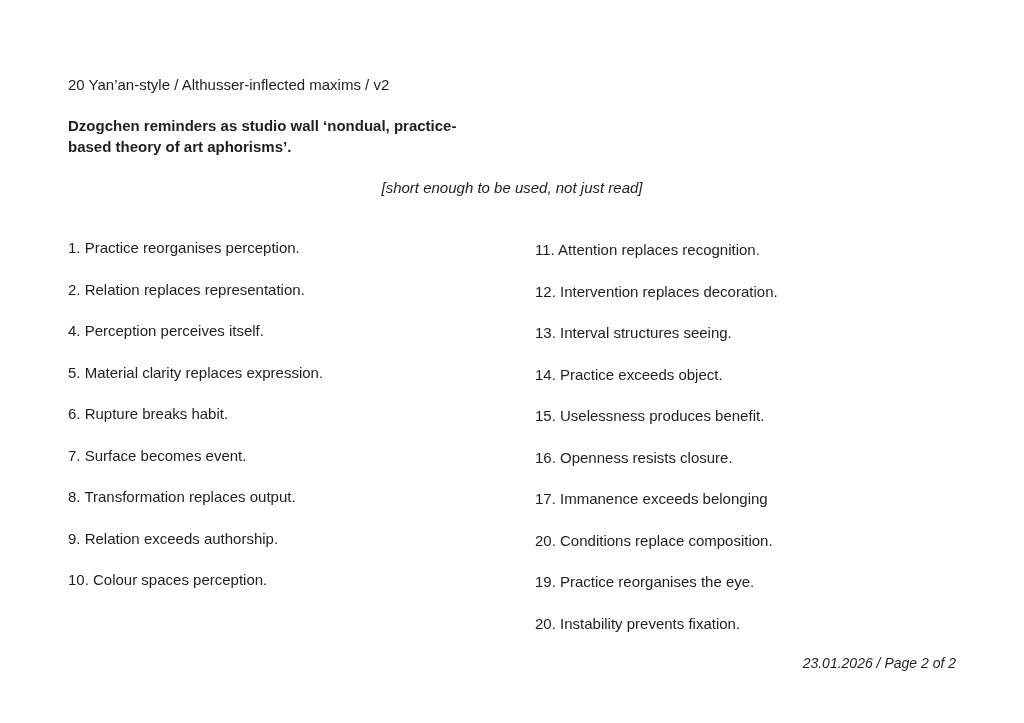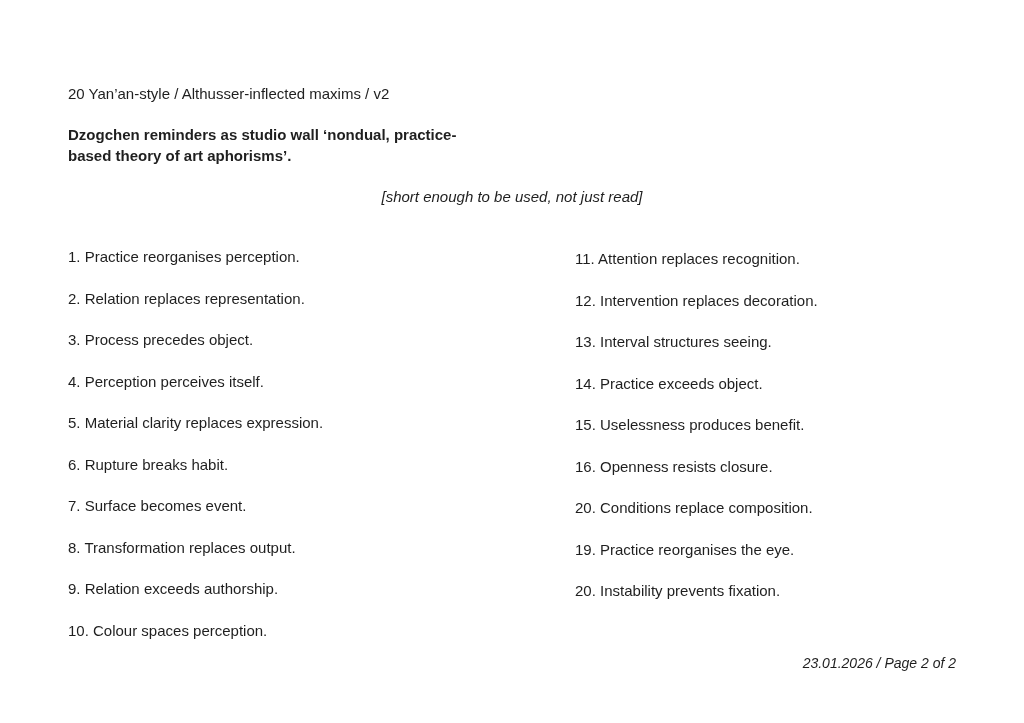--- a/index.html
+++ b/index.html
@@ -19,21 +19,21 @@
     font-family: "Liberation Sans", "DejaVu Sans", sans-serif;
     color: var(--text);
     font-size: 15px;
     line-height: 21px;
     -webkit-font-smoothing: antialiased;
   }
   .page {
     position: relative;
     width: 1024px;
     height: 603px;
-    padding: 14px 68px;
+    padding: 5px 68px;
   }
   .title {
     margin: 0;
     padding-top: 69px;
     font-size: 15px;
     font-weight: 400;
     line-height: 21px;
   }
   .subtitle {
     margin: 20px 0 0 0;
@@ -43,30 +43,28 @@
   }
   .note {
     margin: 20px 0 0 0;
     font-style: italic;
     line-height: 21px;
     text-align: center;
   }
   .columns {
     display: flex;
     margin-top: 39px;
-    gap: 12px;
   }
   .col-left {
     width: 467px;
     flex: 0 0 467px;
   }
   .col-right {
     flex: 1 1 auto;
     padding-top: 2px;
-    margin-left: 28px;
   }
   .maxim {
     margin: 0 0 20.5px 0;
     line-height: 21px;
   }
   .footer {
     position: absolute;
     top: 653px;
     right: 68px;
     font-style: italic;
@@ -83,36 +81,36 @@
   <h1 class="title">20 Yan’an-style / Althusser-inflected maxims / v2</h1>
 
   <p class="subtitle">Dzogchen reminders as studio wall ‘nondual, practice-based theory of art aphorisms’.</p>
 
   <p class="note">[short enough to be used, not just read]</p>
 
   <div class="columns">
     <div class="col-left">
       <p class="maxim">1. Practice reorganises perception.</p>
       <p class="maxim">2. Relation replaces representation.</p>
-      <p class="maxim">3. Process precedes object.</p>
       <p class="maxim">4. Perception perceives itself.</p>
       <p class="maxim">5. Material clarity replaces expression.</p>
       <p class="maxim">6. Rupture breaks habit.</p>
       <p class="maxim">7. Surface becomes event.</p>
       <p class="maxim">8. Transformation replaces output.</p>
       <p class="maxim">9. Relation exceeds authorship.</p>
       <p class="maxim">10. Colour spaces perception.</p>
     </div>
     <div class="col-right">
       <p class="maxim">11. Attention replaces recognition.</p>
       <p class="maxim">12. Intervention replaces decoration.</p>
       <p class="maxim">13. Interval structures seeing.</p>
       <p class="maxim">14. Practice exceeds object.</p>
       <p class="maxim">15. Uselessness produces benefit.</p>
       <p class="maxim">16. Openness resists closure.</p>
+      <p class="maxim">17. Immanence exceeds belonging</p>
       <p class="maxim">20. Conditions replace composition.</p>
       <p class="maxim">19. Practice reorganises the eye.</p>
       <p class="maxim">20. Instability prevents fixation.</p>
     </div>
   </div>
 
   <div class="footer">23.01.2026 / Page 2 of 2</div>
 
 </div>
 

